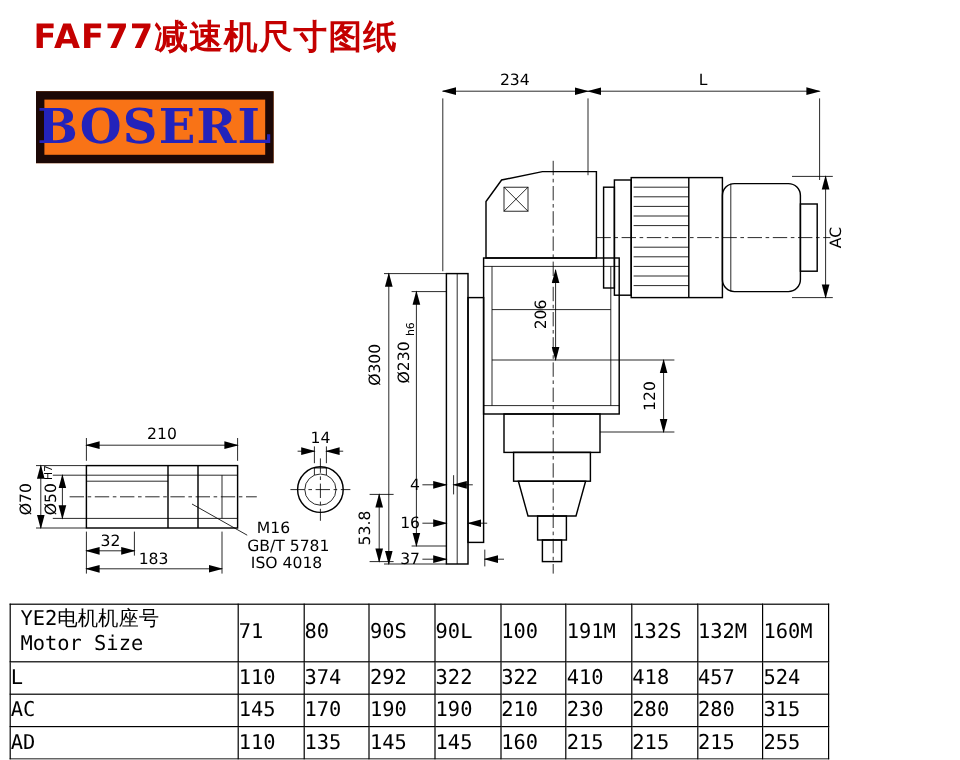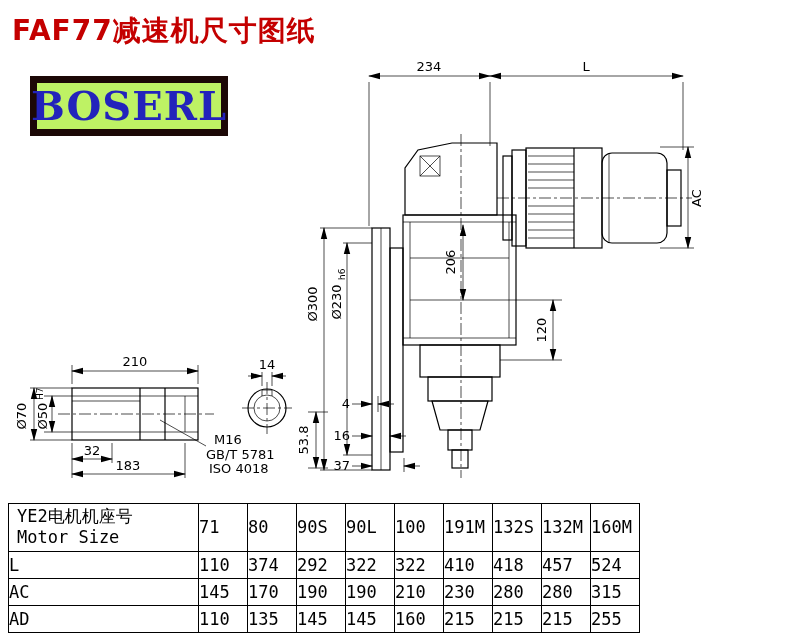--- a/index.html
+++ b/index.html
@@ -1,39 +1,39 @@
 <!DOCTYPE html>
 <html><head>
 <meta charset="utf-8">
 <style>
   * { margin:0; padding:0; box-sizing:border-box; }
   html,body { width:800px; height:633px; background:#ffffff; font-family:"DejaVu Sans",sans-serif; }
   .page { position:absolute; left:0; top:0; width:800px; height:633px; background:#fff; overflow:hidden; }
   .title {
-    position:absolute; left:12px; top:12px;
+    position:absolute; left:28px; top:12px;
     font-size:28px; font-weight:bold; color:#c40000;
     font-family:"DejaVu Sans",sans-serif; letter-spacing:1px; white-space:nowrap;
   }
   .logo {
     position:absolute; left:30px; top:76px; width:198px; height:60px;
-    border:7px solid #1c0806; background:#bef264;
+    border:7px solid #1c0806; background:#f97316;
     display:flex; align-items:center; justify-content:center;
   }
   .logo span {
     font-family:"DejaVu Serif","Liberation Serif",serif; font-weight:bold;
     font-size:40px; color:#2323bb; letter-spacing:1px; line-height:1;
   }
   svg.drawing { position:absolute; left:0; top:0; }
   .ln { stroke:#000; stroke-width:1.2; fill:none; }
   .tn { stroke:#000; stroke-width:0.7; fill:none; }
   .cl { stroke:#000; stroke-width:0.7; fill:none; stroke-dasharray:12 3 3 3; }
   text.d { font-family:"DejaVu Sans",sans-serif; font-size:13px; fill:#000; }
   text.s { font-family:"DejaVu Sans",sans-serif; font-size:9px; fill:#000; }
   table.dim-table {
-    position:absolute; left:8px; top:503px; width:632px;
+    position:absolute; left:8px; top:503px; width:683px;
     border-collapse:collapse; table-layout:fixed;
     font-family:"DejaVu Sans Mono","DejaVu Sans",monospace; color:#000;
   }
   .dim-table th, .dim-table td {
     border:1.5px solid #000; text-align:left; font-weight:normal;
     font-size:17px; padding:2px 0; overflow:hidden; white-space:nowrap;
   }
   .dim-table col.first { width:190px; }
   .dim-table tr.hdr { height:46px; }
   .dim-table tr.row { height:27px; }

